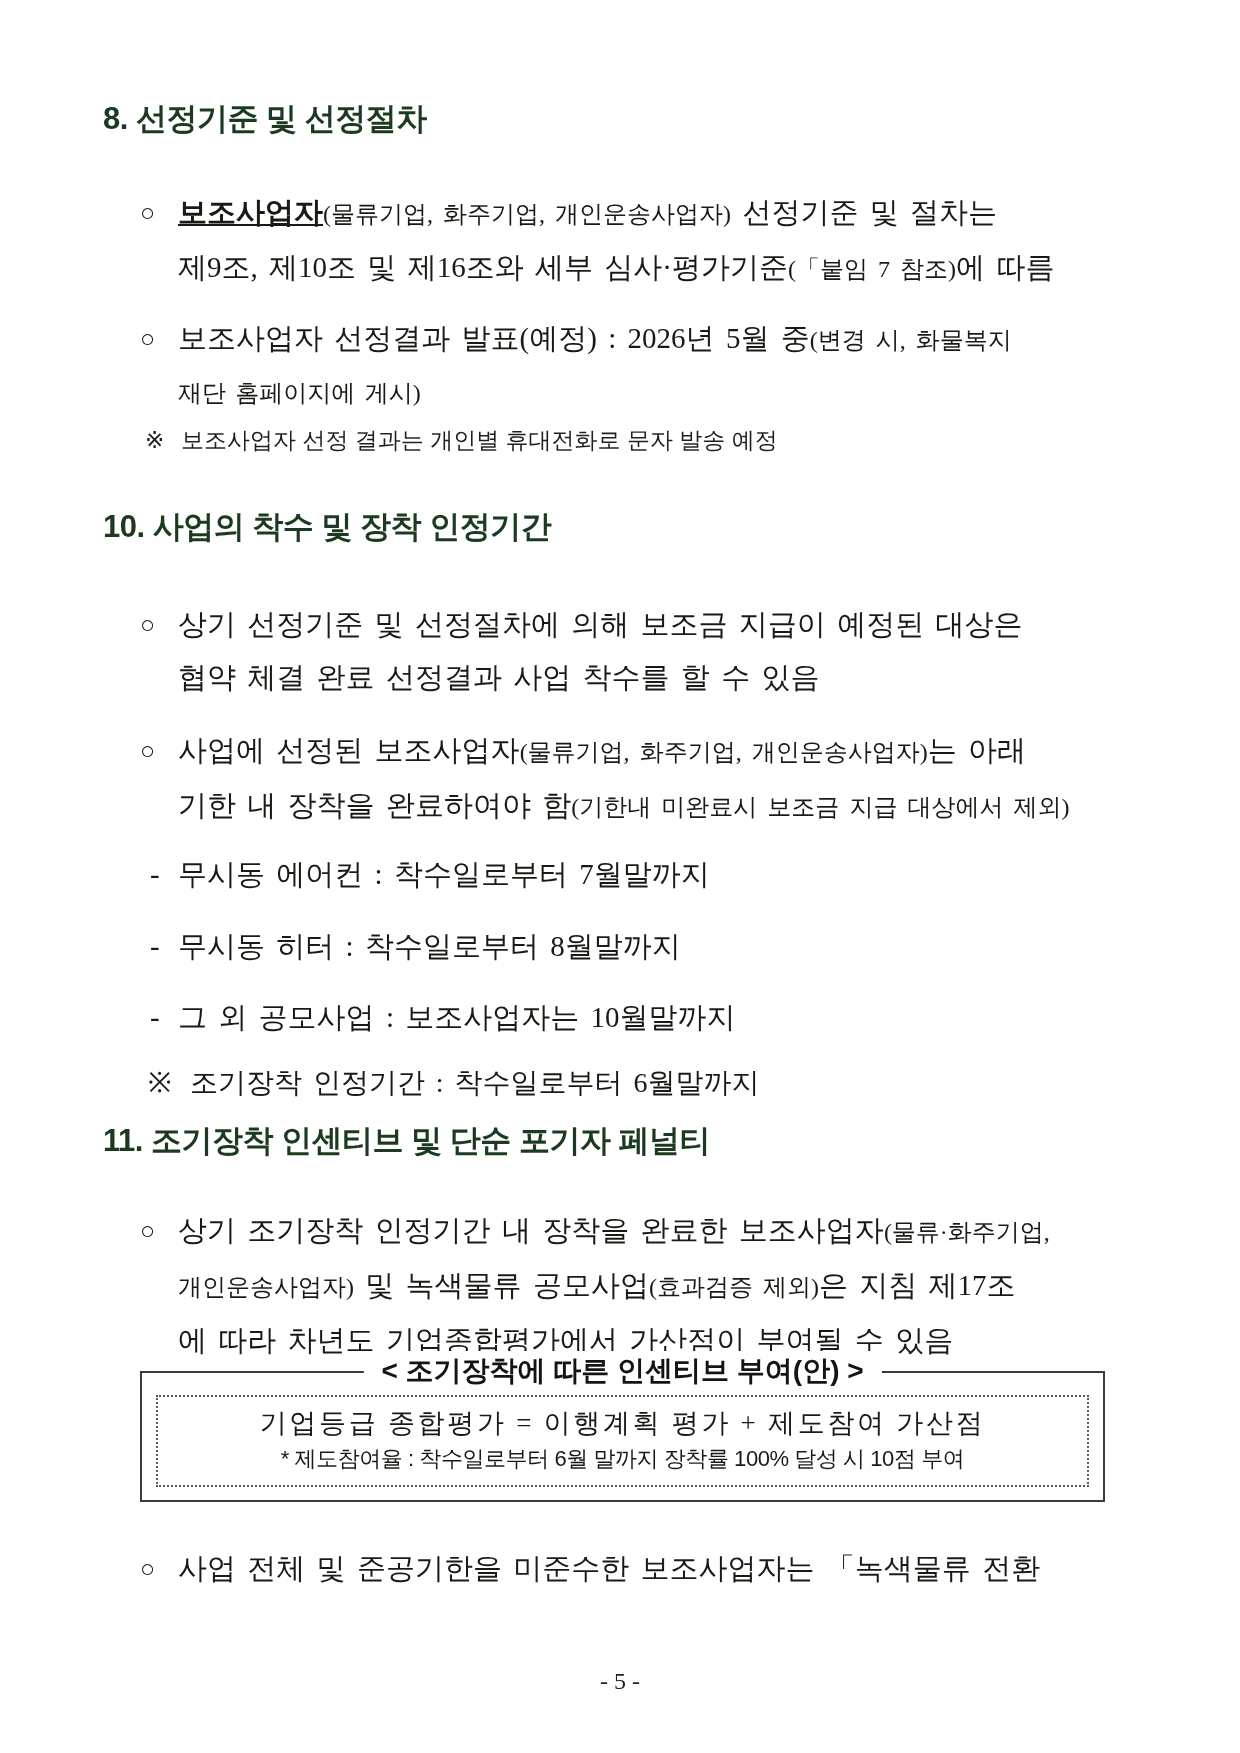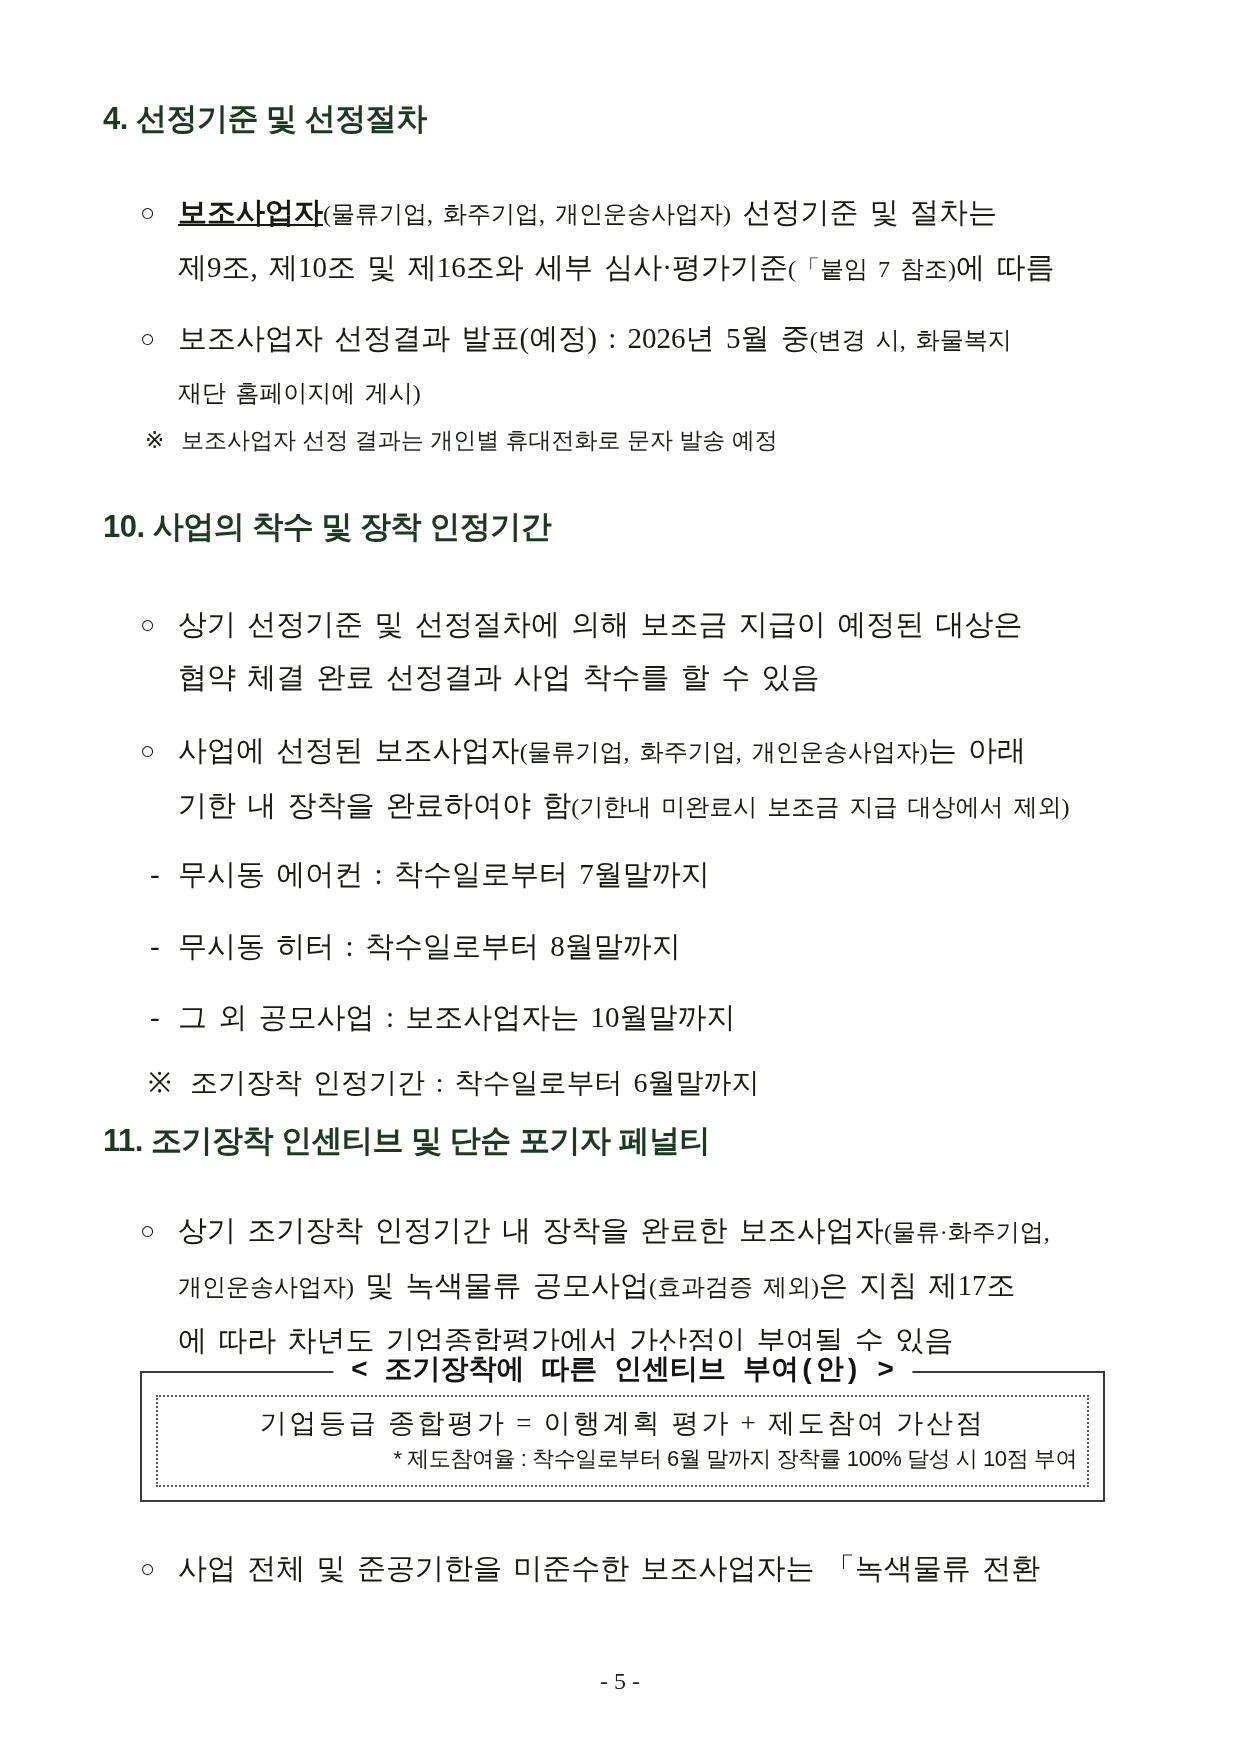--- a/index.html
+++ b/index.html
@@ -70,55 +70,54 @@
     padding: 22px 14px 13px 14px;
     background: #ffffff;
   }
   .incentive .legend {
     position: absolute;
     top: -22px; left: 50%;
     transform: translateX(-50%);
     background: #ffffff;
     padding: 0 18px;
     white-space: nowrap;
-    font-family: Liberation Mono, monospace;
+    font-family: Liberation Sans, sans-serif;
     font-weight: bold;
     font-size: 28px;
     line-height: 40px;
     color: #141414;
   }
   .incentive .inner {
     border: 2px dotted #5a5a5a;
     text-align: center;
     padding: 6px 10px 10px 10px;
   }
   .formula { font-size: 27px; line-height: 40px; letter-spacing: 0.10em; }
   .formula-note {
     font-family: "Liberation Sans", "DejaVu Sans", sans-serif;
     font-size: 22px;
     line-height: 32px;
     letter-spacing: -0.02em;
-    text-align: right;
   }
 
   .footer {
     position: absolute;
     top: 1668px; left: 0;
     width: 100%;
     text-align: center;
     font-size: 24px;
     color: #222;
   }
 </style>
 </head>
 <body>
 
 <div class="page">
 
-  <h2 class="sec">4. 선정기준 및 선정절차</h2>
+  <h2 class="sec">8. 선정기준 및 선정절차</h2>
 
   <div class="para">
     <span class="mk">○</span>
     <div class="tx">
       <div class="ln"><span class="bold">보조사업자</span><span class="sm">(물류기업, 화주기업, 개인운송사업자)</span><span> 선정기준 및 절차는</span></div>
       <div class="ln"><span>제9조, 제10조 및 제16조와 세부 심사·평가기준</span><span class="sm">(「붙임 7 참조)</span><span>에 따름</span></div>
     </div>
   </div>
 
   <div class="para b2">

